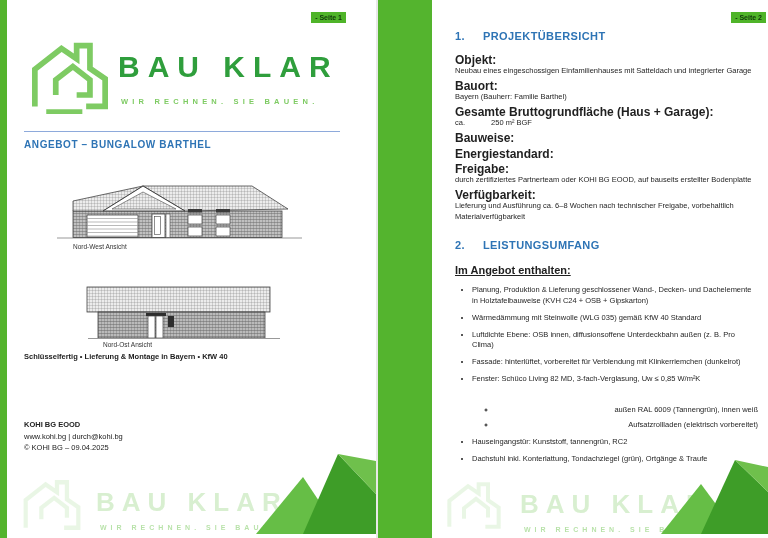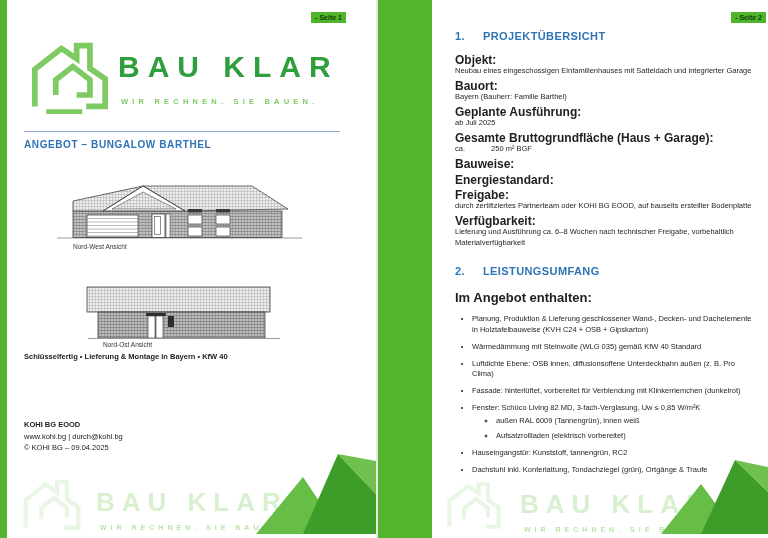--- a/index.html
+++ b/index.html
@@ -71,24 +71,24 @@
   .sec-heading{
     display:flex;color:#2e74b5;font-weight:bold;font-size:11px;
     letter-spacing:0.4px;margin:0 0 13px 0;
   }
   .sec-heading .sec-num{width:28px;flex:0 0 28px;}
   .field{margin-bottom:4.5px;}
   .field .f-label{font-size:12px;font-weight:bold;line-height:11px;}
   .field .f-value{font-size:7.5px;line-height:10.5px;}
   .f-bold{font-weight:normal;margin-left:24px;}
   .sec2{margin-top:17px;}
-  .intro{font-size:13px;font-weight:bold;margin:0 0 9px 0;}
+  .intro{font-size:11px;font-weight:bold;margin:0 0 9px 0;text-decoration:underline;}
   ul.blist{margin:0;padding:0 0 0 17px;}
   ul.blist li{font-size:7.5px;line-height:10.5px;margin-bottom:6.5px;}
-  ul.sublist{margin:2px 0 0 0;padding:0 0 0 24px;}
+  ul.sublist{margin:20px 0 0 0;padding:0 0 0 24px;text-align:right;}
   ul.sublist li{margin-bottom:5px;}
 </style>
 </head>
 <body>
 
 <div class="page" id="page1">
   <div class="stripe"></div>
   <div class="badge">- Seite 1</div>
 
   <span class="logo-icon">
@@ -198,24 +198,20 @@
 
     <div class="field">
       <div class="f-label">Objekt:</div>
       <div class="f-value">Neubau eines eingeschossigen Einfamilienhauses mit Satteldach und integrierter Garage</div>
     </div>
     <div class="field">
       <div class="f-label">Bauort:</div>
       <div class="f-value">Bayern (Bauherr: Familie Barthel)</div>
     </div>
     <div class="field">
-      <div class="f-label">Geplante Ausführung:</div>
-      <div class="f-value">ab Juli 2025</div>
-    </div>
-    <div class="field">
       <div class="f-label">Gesamte Bruttogrundfläche (Haus + Garage):</div>
       <div class="f-value"><span>ca. </span><span class="f-bold">250 m² BGF</span></div>
     </div>
     <div class="field">
       <div class="f-label">Bauweise:</div>
     </div>
     <div class="field">
       <div class="f-label">Energiestandard:</div>
     </div>
     <div class="field">

